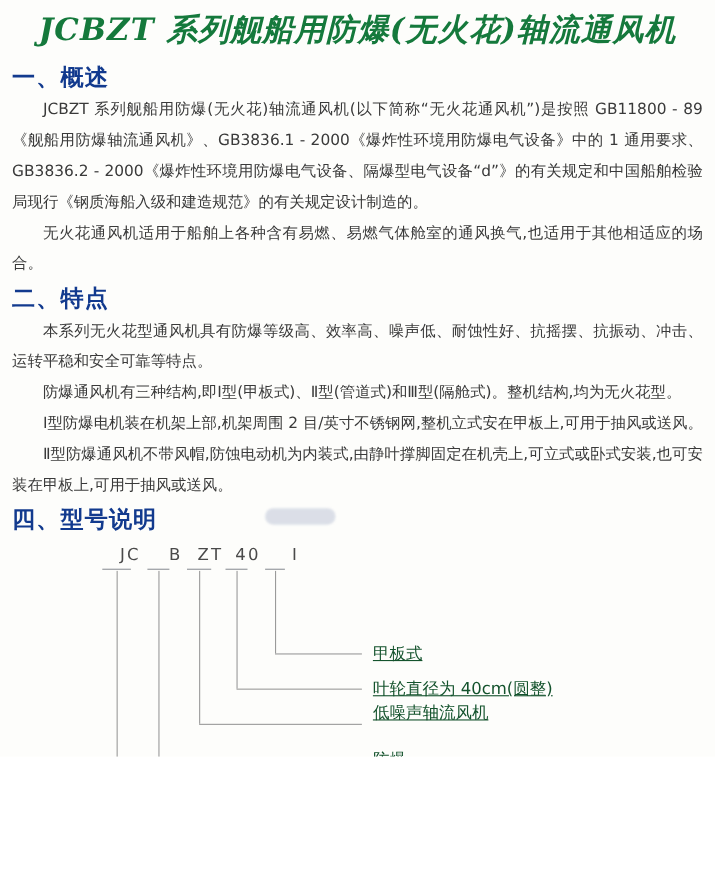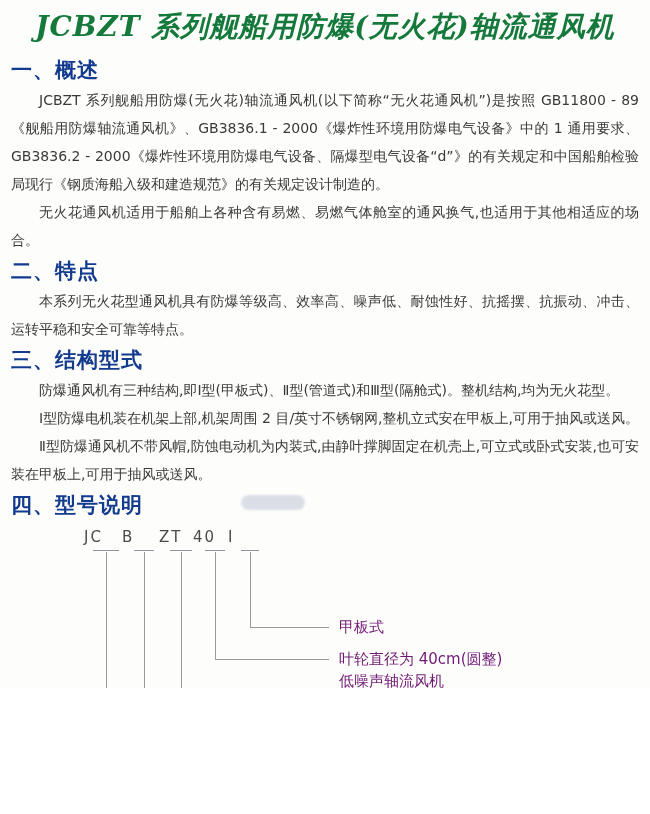--- a/index.html
+++ b/index.html
@@ -60,21 +60,21 @@
     position: relative;
     width: 628px;
     height: 246px;
     margin-top: 8px;
   }
   .dcode {
     position: absolute;
     top: 0;
     width: 44px;
     height: 20px;
-    text-align: left;
+    text-align: right;
     font-size: 15px;
     line-height: 20px;
     color: #4a4a4a;
     letter-spacing: 2px;
   }
   .dunder {
     position: absolute;
     top: 23px;
     height: 0;
     border-top: 1.5px solid #8f9398;
@@ -87,39 +87,39 @@
   .hline {
     position: absolute;
     height: 0;
     border-top: 1px solid #9a9a9a;
   }
   .dlabel {
     position: absolute;
     left: 328px;
     font-size: 15px;
     line-height: 20px;
-    color: #701a75;
+    color: #14532d;
     white-space: nowrap;
+    text-decoration: underline;
   }
 </style>
 </head>
 <body>
 
 <div class="page">
 
   <h1 class="doc-title">JCBZT 系列舰船用防爆(无火花)轴流通风机</h1>
 
   <h2 class="sec-heading"><span>一、概述</span></h2>
   <p class="body-par">JCBZT 系列舰船用防爆(无火花)轴流通风机(以下简称“无火花通风机”)是按照 GB11800 - 89《舰船用防爆轴流通风机》、GB3836.1 - 2000《爆炸性环境用防爆电气设备》中的 1 通用要求、GB3836.2 - 2000《爆炸性环境用防爆电气设备、隔爆型电气设备“d”》的有关规定和中国船舶检验局现行《钢质海船入级和建造规范》的有关规定设计制造的。</p>
   <p class="body-par">无火花通风机适用于船舶上各种含有易燃、易燃气体舱室的通风换气,也适用于其他相适应的场合。</p>
 
   <h2 class="sec-heading"><span>二、特点</span></h2>
   <p class="body-par">本系列无火花型通风机具有防爆等级高、效率高、噪声低、耐蚀性好、抗摇摆、抗振动、冲击、运转平稳和安全可靠等特点。</p>
 
-  <h2 class="sec-heading"><span>三、结构型式</span></h2>
   <p class="body-par">防爆通风机有三种结构,即Ⅰ型(甲板式)、Ⅱ型(管道式)和Ⅲ型(隔舱式)。整机结构,均为无火花型。</p>
   <p class="body-par">Ⅰ型防爆电机装在机架上部,机架周围 2 目/英寸不锈钢网,整机立式安在甲板上,可用于抽风或送风。</p>
   <p class="body-par">Ⅱ型防爆通风机不带风帽,防蚀电动机为内装式,由静叶撑脚固定在机壳上,可立式或卧式安装,也可安装在甲板上,可用于抽风或送风。</p>
 
   <h2 class="sec-heading"><span>四、型号说明</span><span class="smudge"></span></h2>
 
   <div class="diagram">
 
     <div class="dcode" style="left:73px;">JC</div>
     <div class="dcode" style="left:111px;">B</div>

